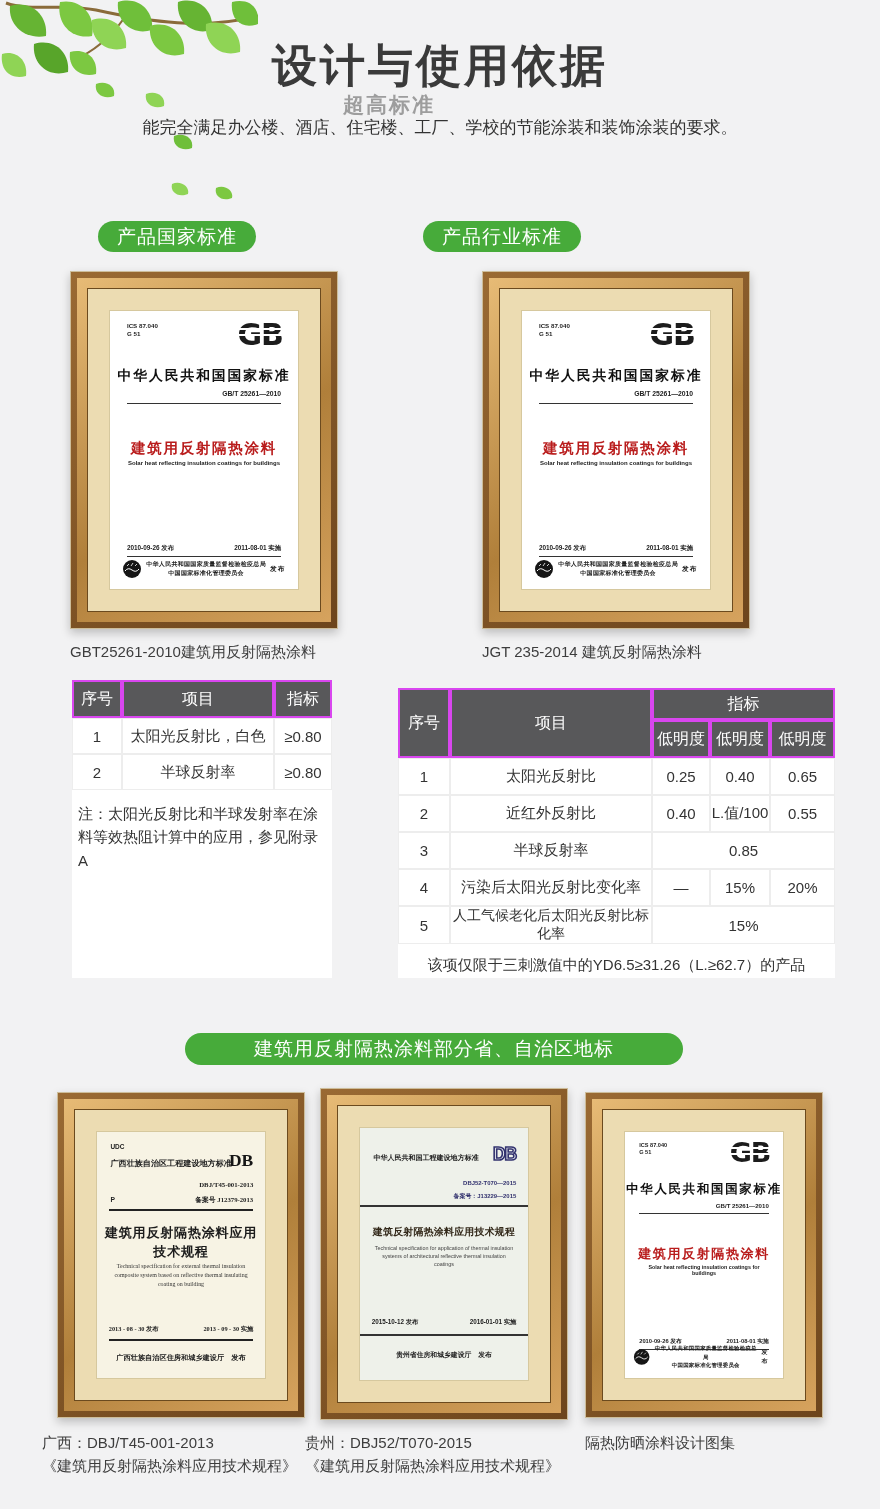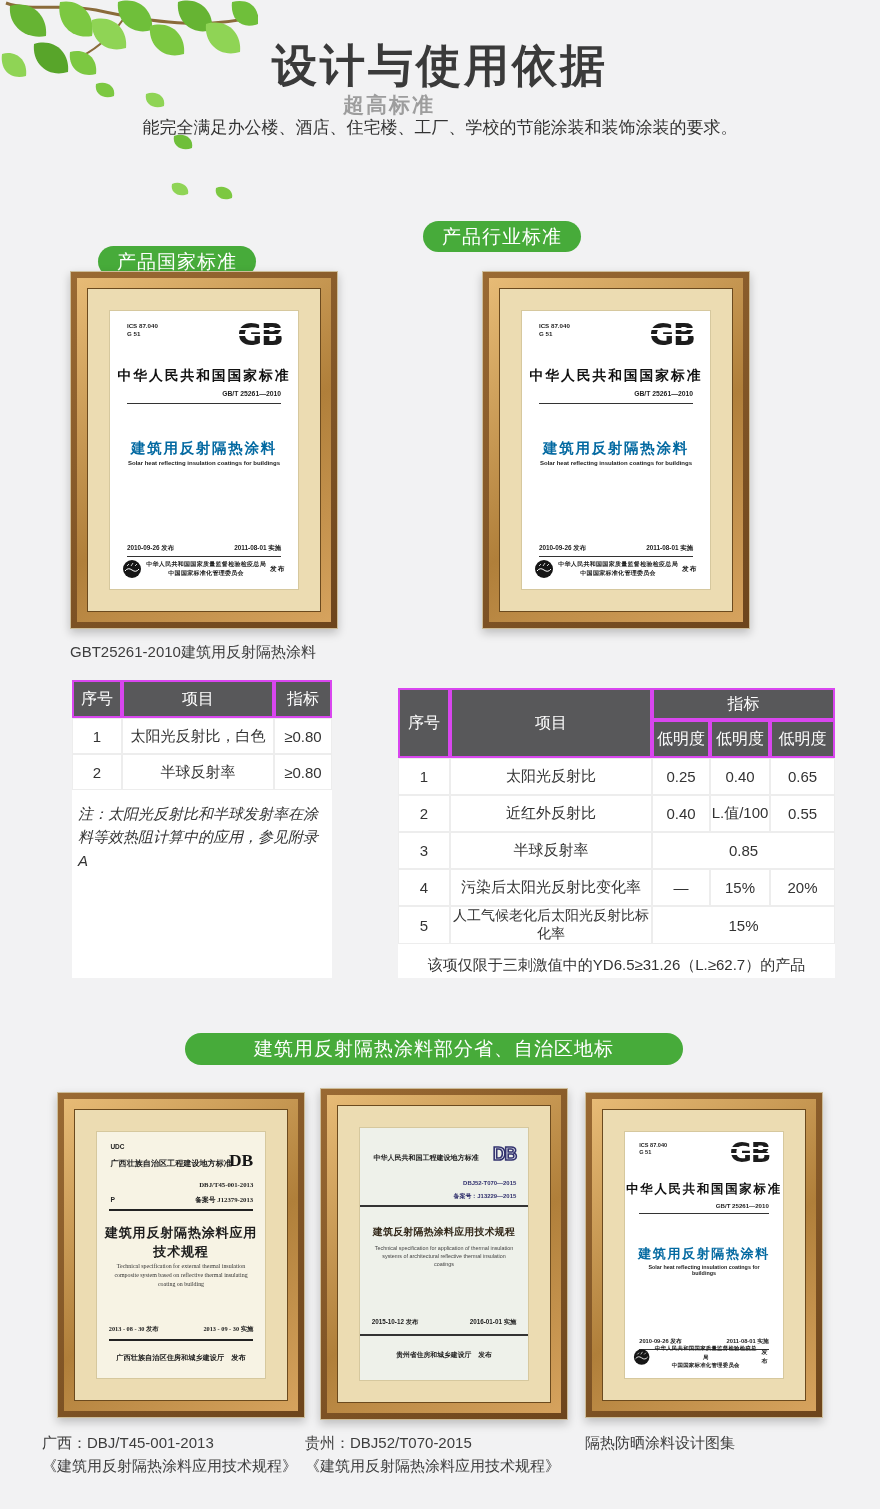--- a/index.html
+++ b/index.html
@@ -34,21 +34,21 @@
   .gb-ics { position:absolute; top:4%; left:9%; font-size:.62em; font-weight:700; color:#222; line-height:1.3; }
   .gb-logo { position:absolute; top:2%; right:8%; font-size:3em; font-weight:900;
     color:#1c1c1c; letter-spacing:-1px; font-family:"DejaVu Sans",sans-serif; }
   .gb-logo::after { content:""; position:absolute; left:-3px; right:-3px; top:34%;
     height:2px; background:#fff; box-shadow:0 6px 0 0 #fff; }
   .gb-heading { position:absolute; top:20%; left:0; width:100%; text-align:center;
     font-size:1.38em; font-weight:700; color:#111; letter-spacing:.14em; }
   .gb-code { position:absolute; top:28.5%; right:9%; font-size:.68em; font-weight:700; color:#222; }
   .gb-rule { position:absolute; left:9%; right:9%; border-top:1px solid #333; }
   .gb-title { position:absolute; top:46%; left:0; width:100%; text-align:center;
-    font-size:1.45em; font-weight:700; color:#0369a1; letter-spacing:.12em; }
+    font-size:1.45em; font-weight:700; color:#b91c1c; letter-spacing:.12em; }
   .gb-en { position:absolute; top:53.5%; left:0; width:100%; padding:0 9%; text-align:center;
     font-size:.6em; font-weight:700; color:#222; }
   .gb-dates { position:absolute; bottom:13%; left:9%; right:9%; display:flex;
     justify-content:space-between; font-size:.64em; font-weight:700; color:#222; }
   .gb-footer { position:absolute; bottom:3.5%; left:5%; right:5%; display:flex;
     align-items:center; justify-content:center; gap:4px; }
   .gb-issuer { text-align:center; font-size:.6em; font-weight:700; color:#222; line-height:1.55; letter-spacing:.05em; }
   .gb-publish { font-size:.66em; font-weight:700; color:#222; letter-spacing:.2em; }
 
   
@@ -90,21 +90,21 @@
   
   .caption { position:absolute; text-align:left; font-size:15px; color:#3d3d3d; line-height:1.5; }
 
   
   .panel { position:absolute; background:#fff; }
   table { border-collapse:separate; border-spacing:0; width:100%; table-layout:fixed; }
   th { background:#58585a; color:#fff; font-weight:400; font-size:16px;
     border:2px solid #d946ef; text-align:center; }
   td { font-size:15px; color:#333; text-align:center; border:1px solid #ededed;
     background:#fff; height:36px; }
-  .note { padding:12px 8px 0 6px; font-size:15px; color:#333; line-height:1.55; text-align:left;font-style:italic; }
+  .note { padding:12px 8px 0 6px; font-size:15px; color:#333; line-height:1.55; text-align:left; }
   .footnote { padding:12px 8px 0 8px; font-size:15px; color:#333; text-align:center; }
 
   
   .leaves { position:absolute; top:0; left:0; }
 </style>
 </head>
 <body>
 
 <div class="stage">
 
@@ -130,21 +130,21 @@
       <path d="M174,136 C184,132 194,138 192,148 C182,152 172,146 174,136Z" fill="#6fbf3a"></path>
       <path d="M172,184 C180,180 190,186 188,194 C178,198 170,192 172,184Z" fill="#8fd455"></path>
       <path d="M216,188 C224,184 234,190 232,198 C222,202 214,196 216,188Z" fill="#7cc841"></path>
     </g>
   </svg>
 
   <div class="page-title">设计与使用依据</div>
   <div class="watermark">超高标准</div>
   <div class="subtitle">能完全满足办公楼、酒店、住宅楼、工厂、学校的节能涂装和装饰涂装的要求。</div>
 
-  <div class="badge" style="left:98px; top:221px; width:158px;margin-top:25px;">产品国家标准</div>
+  <div class="badge" style="left:98px; top:221px; width:158px;">产品国家标准</div>
   <div class="badge" style="left:423px; top:221px; width:158px;">产品行业标准</div>
 
   <div class="frame cert-lg" style="left:70px; top:271px; width:268px; height:358px;">
     <div class="frame-gold">
         <div class="frame-mat">
       <div class="cert-page">
         <div class="gb-ics"><span>ICS 87.040</span><br><span>G 51</span></div>
         <div class="gb-logo">GB</div>
         <div class="gb-heading">中华人民共和国国家标准</div>
         <div class="gb-code">GB/T 25261—2010</div>
@@ -198,20 +198,21 @@
             <span>中华人民共和国国家质量监督检验检疫总局</span><br><span>中国国家标准化管理委员会</span>
           </div>
           <div class="gb-publish">发布</div>
         </div>
       </div>
     </div>
       </div>
   </div>
 
   <div class="caption" style="left:70px; top:641px; width:268px;">GBT25261-2010建筑用反射隔热涂料</div>
+  <div class="caption" style="left:482px; top:641px; width:268px;">JGT 235-2014 建筑反射隔热涂料</div>
 
   <div class="panel" style="left:72px; top:680px; width:260px; height:298px;">
     <table>
       <colgroup>
           <col style="width:50px">
           <col style="width:152px">
           <col style="width:58px">
         </colgroup>
       <tbody>
           <tr>

